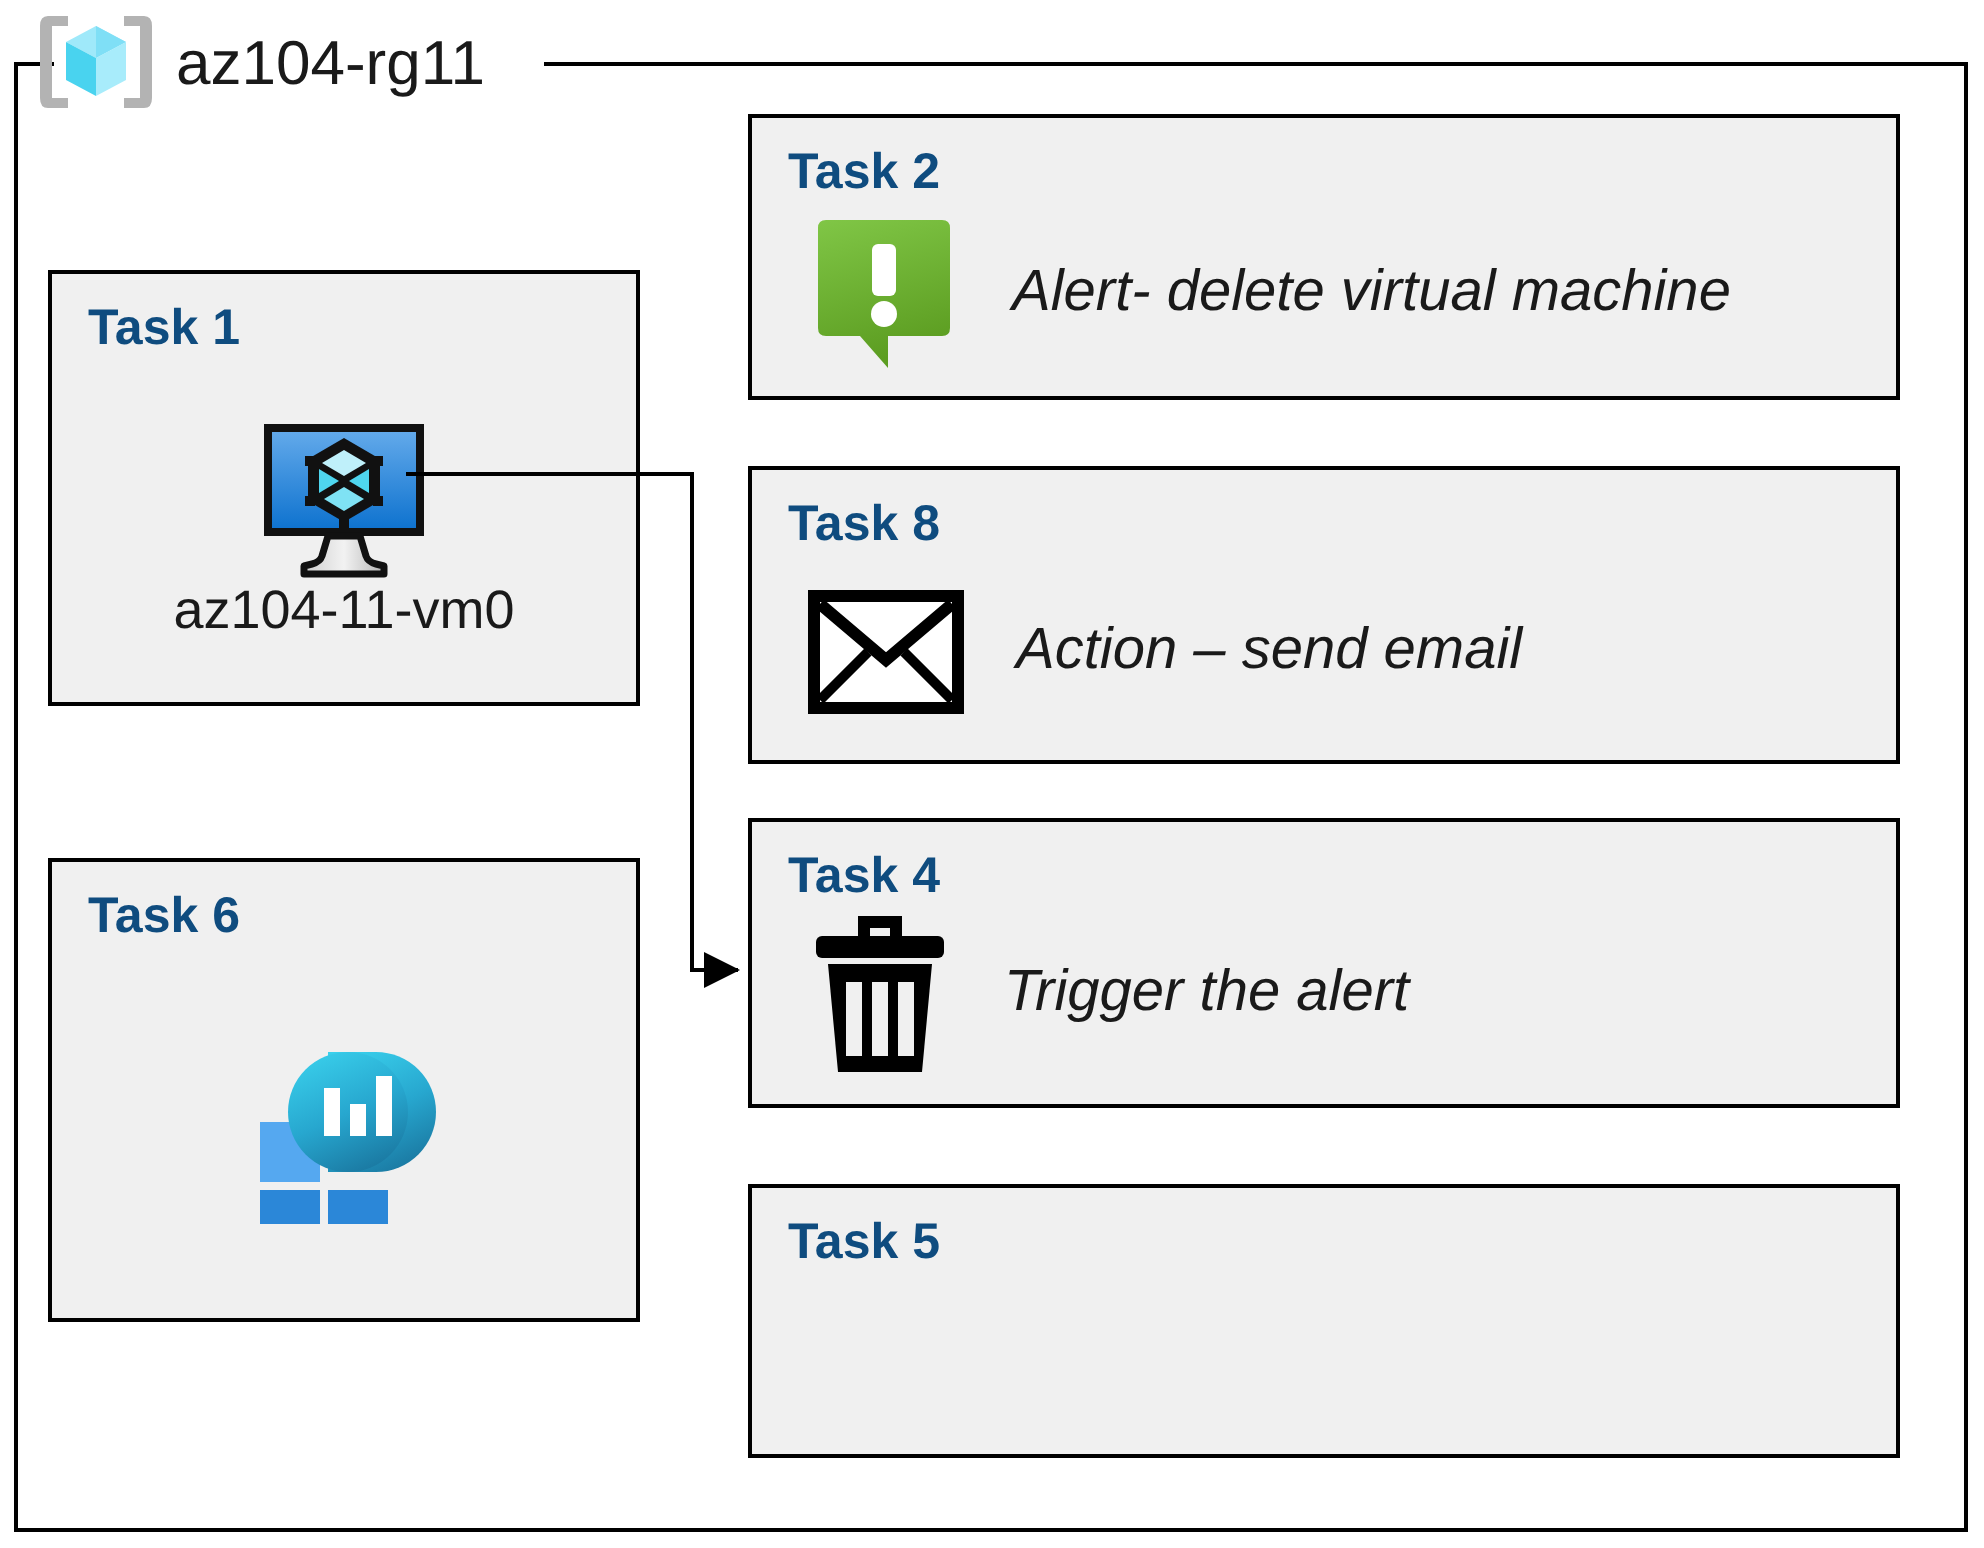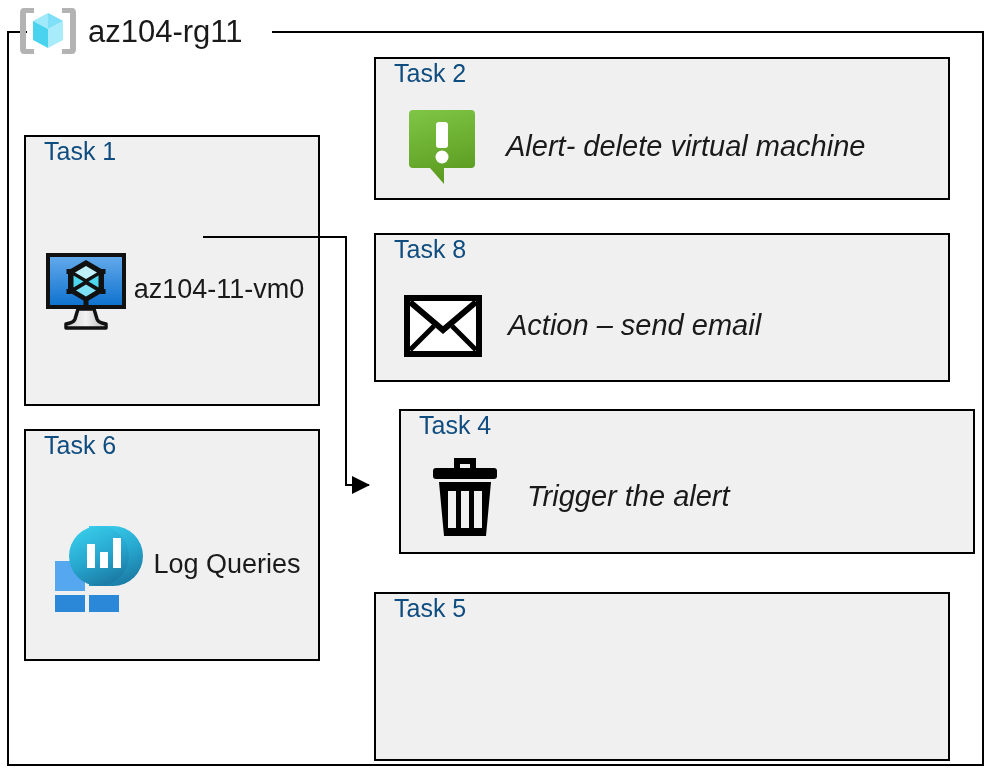--- a/index.html
+++ b/index.html
@@ -76,37 +76,37 @@
   
   .card {
     position: absolute;
     box-sizing: border-box;
     background: #f0f0f0;
     border: 2px solid #000000;
   }
   .card-label {
     position: absolute;
     left: 18px;
-    top: 2px;
+    top: 15px;
     font-size: 25px;
-    font-weight: normal;
+    font-weight: bold;
     color: #0f4c7f;
     line-height: 1;
     white-space: nowrap;
   }
 
   
   .card-vertical .vbody {
     position: absolute;
     left: 0;
     right: 0;
     top: 44px;
     bottom: 6px;
     display: flex;
-    flex-direction: row;
+    flex-direction: column;
     align-items: center;
     justify-content: center;
     gap: 2px;
   }
   .card-vertical .caption {
     font-size: 27px;
     color: #1a1a1a;
     line-height: 1;
     white-space: nowrap;
   }
@@ -167,21 +167,21 @@
       <path d="M30 8 L45 16 L30 24 L15 16 Z" fill="#9fe9fa"></path>
       <path d="M30 8 L45 16 L30 24 Z" fill="#7fdff6"></path>
 
       <path d="M15 16 L30 24 L30 43 L15 35 Z" fill="#49d3ef"></path>
 
       <path d="M45 16 L45 35 L30 43 L30 24 Z" fill="#a8ecfb"></path>
     </svg>
     <div id="rg-title">az104-rg11</div>
   </div>
 
-  <div class="card card-vertical" style="left:24px; top:135px; width:296px; height:271px;padding-left:11px;">
+  <div class="card card-vertical" style="left:24px; top:135px; width:296px; height:218px;padding-left:11px;">
     <div class="card-label">Task 1</div>
     <div class="vbody">
       <svg class="vicon" width="92" height="82" viewBox="0 0 92 82">
         <defs>
           <linearGradient id="vmScreen" x1="0" y1="0" x2="0" y2="1">
             <stop offset="0" stop-color="#62a9ea"></stop>
             <stop offset="1" stop-color="#0f73cf"></stop>
           </linearGradient>
           <linearGradient id="vmStand" x1="0" y1="0" x2="1" y2="0">
             <stop offset="0" stop-color="#cfcfcf"></stop>
@@ -228,21 +228,20 @@
         <rect x="12" y="79" width="30" height="30" fill="#2b87d8"></rect>
         <rect x="46" y="79" width="30" height="30" fill="#2b87d8"></rect>
 
         <path d="M46 10 L70 10 A30 30 0 0 1 70 70 L46 70 Z" fill="url(#laBlob)"></path>
         <circle cx="56" cy="40" r="30" fill="url(#laBlob)"></circle>
 
         <rect x="44" y="28" width="8" height="24" fill="#ffffff"></rect>
         <rect x="57" y="36" width="8" height="16" fill="#ffffff"></rect>
         <rect x="70" y="22" width="8" height="30" fill="#ffffff"></rect>
       </svg>
-      <div class="caption">Log Queries</div>
     </div>
   </div>
 
   <div class="card card-horizontal" style="left:374px; top:57px; width:576px; height:143px;">
     <div class="card-label">Task 2</div>
     <div class="hbody">
       <svg class="hicon" width="76" height="78" viewBox="0 0 76 78">
         <defs>
           <linearGradient id="alertGrad" x1="0" y1="0" x2="0.25" y2="1">
             <stop offset="0" stop-color="#80c646"></stop>
@@ -263,40 +262,40 @@
       <svg class="hicon" width="78" height="62" viewBox="0 0 78 62">
         <rect x="3" y="3" width="72" height="56" fill="#ffffff" stroke="#000000" stroke-width="6"></rect>
         <path d="M6 7 L39 35 L72 7" fill="none" stroke="#000000" stroke-width="6"></path>
         <path d="M6 55 L30 31" fill="none" stroke="#000000" stroke-width="5"></path>
         <path d="M72 55 L48 31" fill="none" stroke="#000000" stroke-width="5"></path>
       </svg>
       <div class="caption">Action – send email</div>
     </div>
   </div>
 
-  <div class="card card-horizontal" style="left:374px; top:409px; width:576px; height:145px;margin-left:25px;">
+  <div class="card card-horizontal" style="left:374px; top:409px; width:576px; height:145px;">
     <div class="card-label">Task 4</div>
     <div class="hbody" style="top:34px;">
       <svg class="hicon" width="72" height="84" viewBox="0 0 72 84">
 
         <path d="M25 3 L47 3 L47 13 L41 13 L41 9 L31 9 L31 13 L25 13 Z" fill="#000000"></path>
 
         <rect x="4" y="13" width="64" height="11" rx="3" fill="#000000"></rect>
 
         <path d="M10 27 L62 27 L57 81 L15 81 Z" fill="#000000"></path>
 
         <rect x="19" y="36" width="8" height="37" fill="#f0f0f0"></rect>
         <rect x="32" y="36" width="8" height="37" fill="#f0f0f0"></rect>
         <rect x="45" y="36" width="8" height="37" fill="#f0f0f0"></rect>
       </svg>
       <div class="caption">Trigger the alert</div>
     </div>
   </div>
 
-  <div class="card card-horizontal" style="left:374px; top:592px; width:576px; height:169px;">
+  <div class="card card-horizontal" style="left:374px; top:592px; width:576px; height:137px;">
     <div class="card-label">Task 5</div>
   </div>
 
   <div class="conn-seg" id="conn-h1"></div>
   <div class="conn-seg" id="conn-v"></div>
   <div class="conn-seg" id="conn-h2"></div>
   <div id="conn-arrow"></div>
 
 </div>
 

